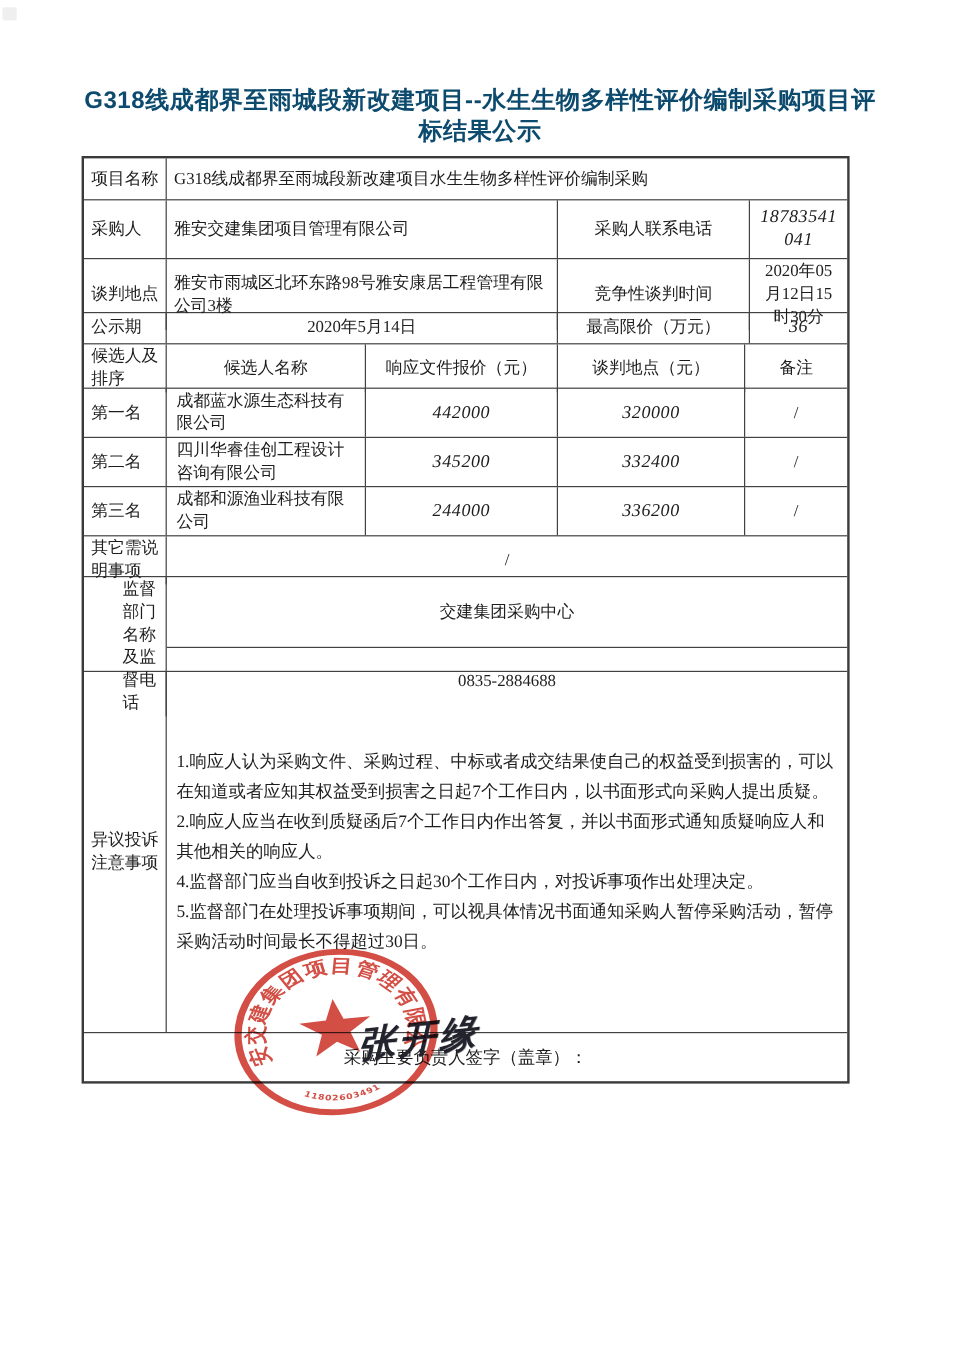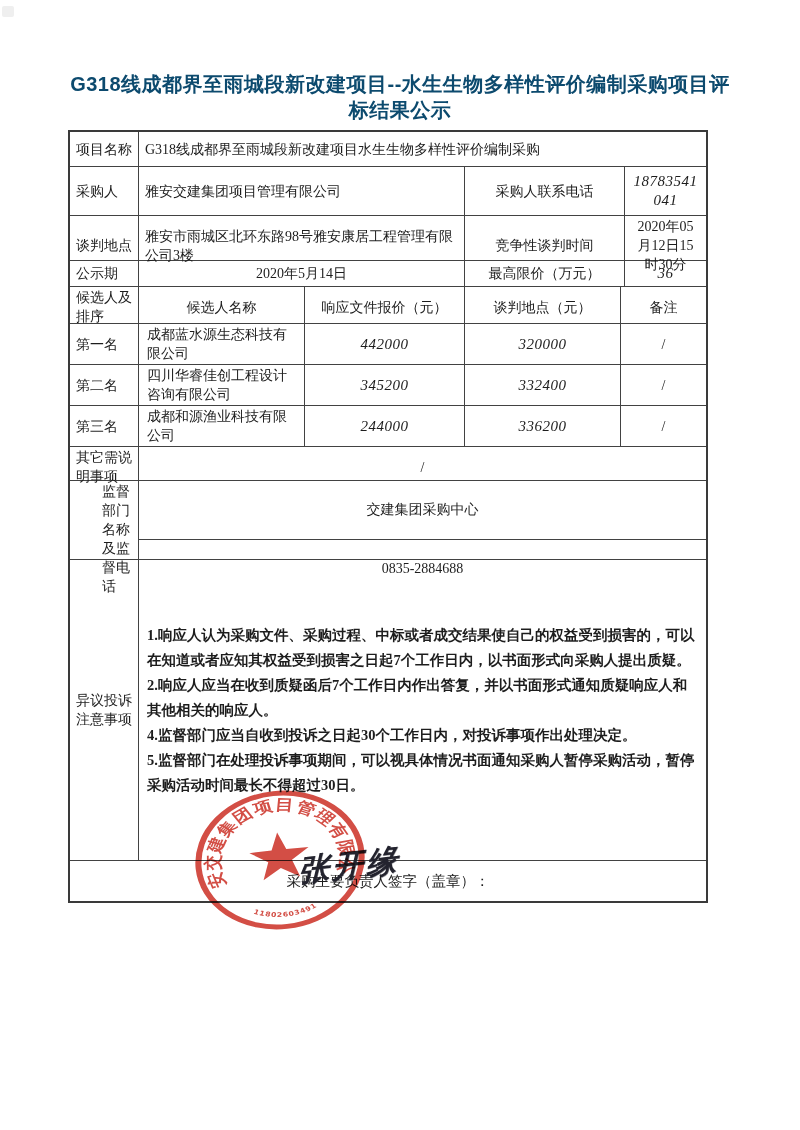--- a/index.html
+++ b/index.html
@@ -38,21 +38,21 @@
   .num { font-size:15px; letter-spacing:0.5px;font-style:italic; }
   .name-cell { padding:1px 8px; }
   .h34{height:34px}.h48{height:48px}.h44{height:44px}.h25{height:25px}
   .h36{height:36px}.h40{height:40px}.h33{height:33px}.h78{height:78px}
   .h300{height:300px}
   .stack { display:grid; grid-template-rows:1fr 1fr; border-left:1.5px solid #424242; min-width:0; }
   .sub { display:flex; align-items:center; justify-content:center; font-size:14px; }
   .sub + .sub { border-top:1.5px solid #424242; }
   .complaint-cell { align-items:center; padding:10px 9px 10px 8px; }
   .complaint-text { font-size:14.5px; line-height:25px; }
-  .complaint-text p { margin:0;font-weight:bold; }
+  .complaint-text p { margin:0; }
   .sup-label { text-align:left; justify-content:center;padding-left:32px; }
   .sign-row { display:flex; align-items:center; position:relative; padding:1px 6px; height:40px; box-sizing:border-box; font-size:14.5px;justify-content:center; }
   .sig {
     position:absolute; left:228px; top:-16px;
     font-size:31px; font-weight:700; font-style:italic;
     letter-spacing:3px; color:#23232e;
     transform:rotate(-6deg) skewX(-6deg);
     font-family:"Liberation Serif","DejaVu Serif",serif;
     text-shadow:0.5px 0.5px 0.5px rgba(35,35,46,0.5);
   }

